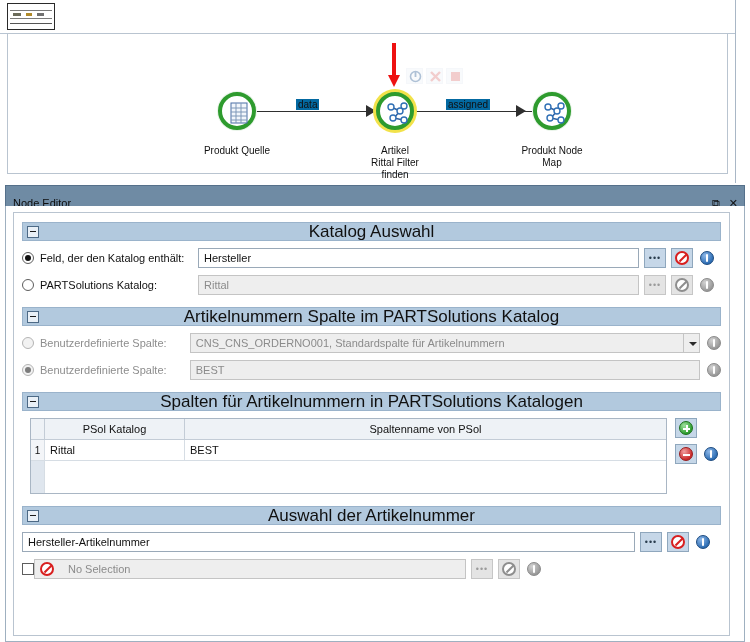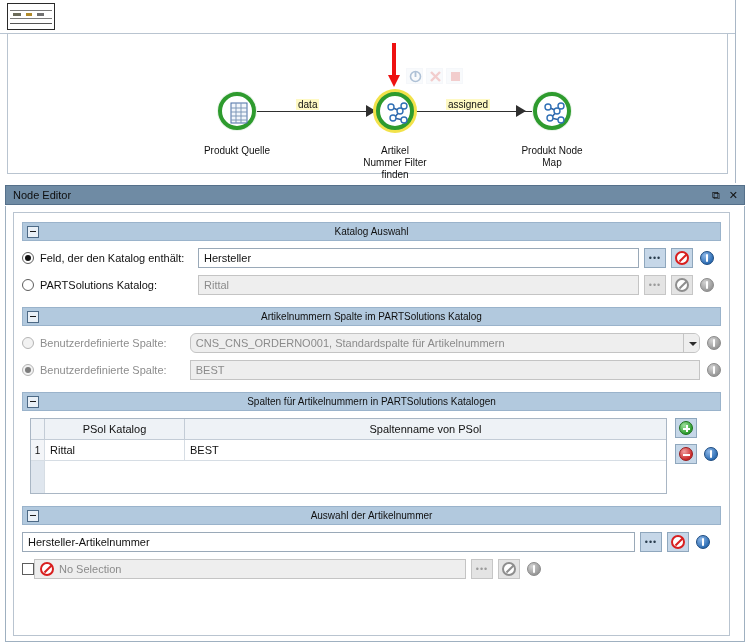--- a/index.html
+++ b/index.html
@@ -47,57 +47,57 @@
     width:38px;height:38px;border-radius:50%;
     border:4px solid #2e9b2e;box-sizing:border-box;
     background:#ffffff;margin:0 auto;position:relative;
     box-shadow:0 0 0 1px #e9f4e9;
   }
   .node.highlight .ring{box-shadow:0 0 0 3px #f2e24a;}
   .node .lbl{margin-top:15px;font-size:10px;line-height:12px;color:#111;white-space:nowrap;}
   .node .lbl div{white-space:nowrap;}
 
   .edge{position:absolute;height:0;border-top:1px solid #2f2f2f;}
-  .edge-label{position:absolute;font-size:10px;color:#111;background:#fef9c3;padding:0 2px;}
+  .edge-label{position:absolute;font-size:10px;color:#111;background:#0369a1;padding:0 2px;}
   .arrowhead-o{position:absolute;width:0;height:0;
     border-top:6px solid transparent;border-bottom:6px solid transparent;border-left:10px solid #2f2f2f;}
 
   .red-arrow{position:absolute;}
   .red-arrow .shaft{position:absolute;left:4px;top:0;width:4px;height:34px;background:#ee1111;}
   .red-arrow .head{position:absolute;left:0;top:32px;width:0;height:0;
     border-left:6px solid transparent;border-right:6px solid transparent;border-top:12px solid #ee1111;}
 
   .mini-toolbar{position:absolute;display:flex;gap:3px;}
   .mini-toolbar .mbtn{width:17px;height:16px;background:#f4f7fa;border:1px solid #eef2f6;
     box-sizing:border-box;position:relative;opacity:.55;}
 
   
   .ne-title{
-    position:absolute;left:5px;top:185px;width:740px;height:20px;
+    position:absolute;left:5px;top:185px;width:740px;height:36px;
     background:#6f8ba4;border:1px solid #55708a;box-sizing:border-box;
     display:flex;align-items:center;
   }
   .ne-title .t{margin-left:7px;font-size:11px;color:#0d0d0d;font-weight:normal;}
   .ne-title .icons{margin-left:auto;margin-right:6px;display:flex;gap:9px;align-items:center;font-size:11px;color:#111;}
 
   .ne-body{
     position:absolute;left:5px;top:206px;width:740px;height:436px;
     background:#ffffff;border:1px solid #9fb0c0;border-top:none;box-sizing:border-box;
     overflow:hidden;
   }
   .ne-inner{position:absolute;left:7px;top:6px;width:717px;height:424px;
     background:#fff;border:1px solid #b9c4d0;box-sizing:border-box;overflow:hidden;}
 
   
   .sec-head{
     position:relative;margin:9px 8px 0 8px;height:19px;
     background:#b2c9de;border:1px solid #9ab3cb;box-sizing:border-box;
     display:flex;align-items:center;justify-content:center;
   }
-  .sec-head .ttl{font-size:10px;color:#101010;}
+  .sec-head .ttl{font-size:17px;color:#101010;}
   .sec-head .collapse{
     position:absolute;left:4px;top:3px;width:12px;height:12px;
     background:#e9f0f7;border:1px solid #4d6a86;box-sizing:border-box;
   }
   .sec-head .collapse::before{
     content:"";position:absolute;left:2px;top:4px;width:6px;height:0;border-top:1px solid #1a1a1a;
   }
 
   .row{display:flex;align-items:center;margin:7px 8px 0 8px;}
 
@@ -112,21 +112,21 @@
   .lab{margin-left:6px;font-size:11px;color:#111;white-space:nowrap;}
   .lab.dis{color:#8d8d8d;}
 
   .field{
     height:20px;background:#fff;border:1px solid #9aa9b8;box-sizing:border-box;
     display:flex;align-items:center;padding:0 5px;font-size:11px;color:#111;overflow:hidden;
   }
   .field.dis{background:#eeeeee;border-color:#c4c4c4;color:#8b8b8b;}
   .field .ph{color:#8b8b8b;}
 
-  .combo{position:relative;border-radius:6px;}
+  .combo{position:relative;}
   .combo .arrow{
     position:absolute;right:0;top:0;width:16px;height:18px;background:#eeeeee;border-left:1px solid #c4c4c4;
     box-sizing:border-box;
   }
   .combo .arrow::after{
     content:"";position:absolute;left:5px;top:8px;width:0;height:0;
     border-left:4px solid transparent;border-right:4px solid transparent;border-top:4px solid #2b2b2b;
   }
 
   
@@ -176,21 +176,21 @@
   .tbl-side{margin-left:8px;display:flex;flex-direction:column;gap:6px;}
   .sqbtn{width:22px;height:20px;background:#c6d7e8;border:1px solid #8fa7bd;box-sizing:border-box;
     display:flex;align-items:center;justify-content:center;}
   .cir{width:14px;height:14px;border-radius:50%;position:relative;box-sizing:border-box;}
   .cir.plus{background:radial-gradient(circle at 35% 30%,#9fe09f 0%,#2f9f2f 70%,#1d7a1d 100%);border:1px solid #1c6e1c;}
   .cir.plus::before{content:"";position:absolute;left:6px;top:2.5px;width:2px;height:7px;background:#fff;}
   .cir.plus::after{content:"";position:absolute;left:2.5px;top:6px;width:7px;height:2px;background:#fff;}
   .cir.minus{background:radial-gradient(circle at 35% 30%,#f0a0a0 0%,#cc2b2b 70%,#a01f1f 100%);border:1px solid #971c1c;}
   .cir.minus::after{content:"";position:absolute;left:2.5px;top:6px;width:7px;height:2px;background:#fff;}
 
-  .nosel{display:flex;align-items:center;}
+  .nosel{display:flex;align-items:center;gap:9px;}
   .nosel .ph{margin-left:5px;}
 </style>
 </head>
 <body>
 
 <div id="app">
 
   <div class="graph-pane">
 
     <div class="tab-strip">
@@ -240,21 +240,21 @@
             <line x1="12" y1="20" x2="21" y2="22" stroke="#2f5f9e" stroke-width="1.4"></line>
             <circle cx="9" cy="9" r="3" fill="#ffffff" stroke="#2f6fb5" stroke-width="1.4"></circle>
             <circle cx="22" cy="8" r="3" fill="#ffffff" stroke="#2f6fb5" stroke-width="1.4"></circle>
             <circle cx="18" cy="13" r="3" fill="#ffffff" stroke="#2f6fb5" stroke-width="1.4"></circle>
             <circle cx="11" cy="20" r="3" fill="#ffffff" stroke="#2f6fb5" stroke-width="1.4"></circle>
             <circle cx="22" cy="22" r="3" fill="#ffffff" stroke="#2f6fb5" stroke-width="1.4"></circle>
           </svg>
         </div>
         <div class="lbl">
           <div>Artikel</div>
-          <div>Nummer Filter</div>
+          <div>Rittal Filter</div>
           <div>finden</div>
         </div>
       </div>
 
       <div class="node" style="left:504px;top:58px;width:80px;">
         <div class="ring">
           <svg width="30" height="30" viewBox="0 0 30 30" style="position:absolute;left:2px;top:2px;">
             <line x1="9" y1="9" x2="18" y2="13" stroke="#2f5f9e" stroke-width="1.4"></line>
             <line x1="18" y1="13" x2="22" y2="8" stroke="#2f5f9e" stroke-width="1.4"></line>
             <line x1="18" y1="13" x2="12" y2="20" stroke="#2f5f9e" stroke-width="1.4"></line>

